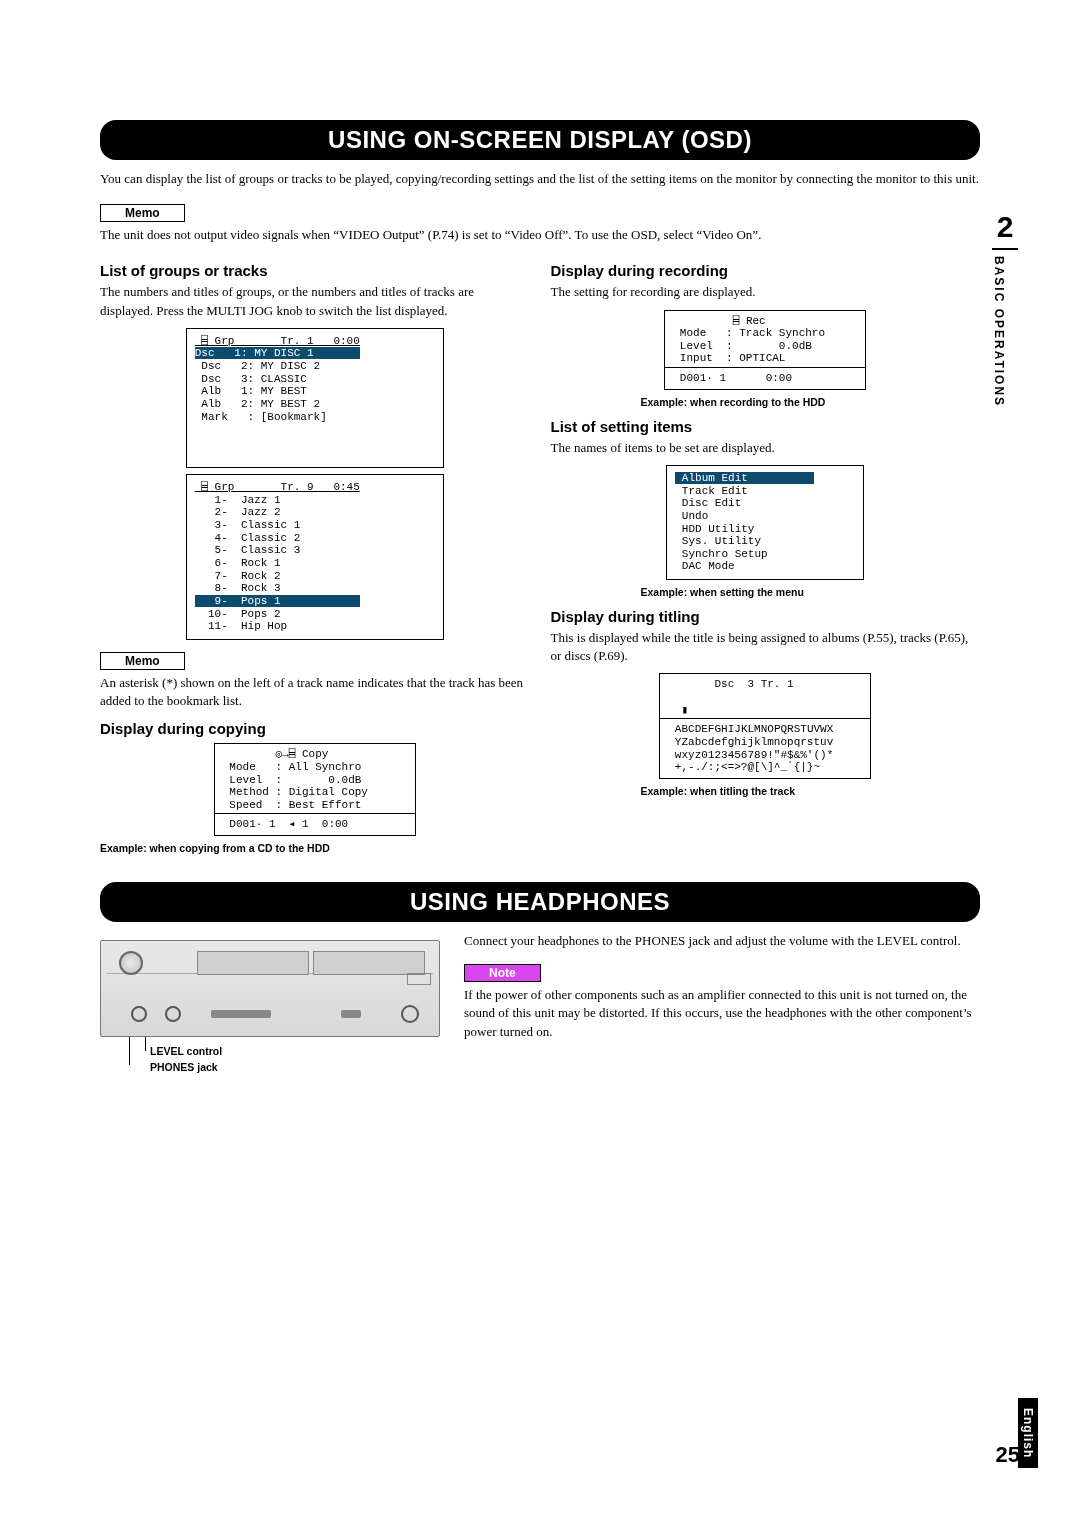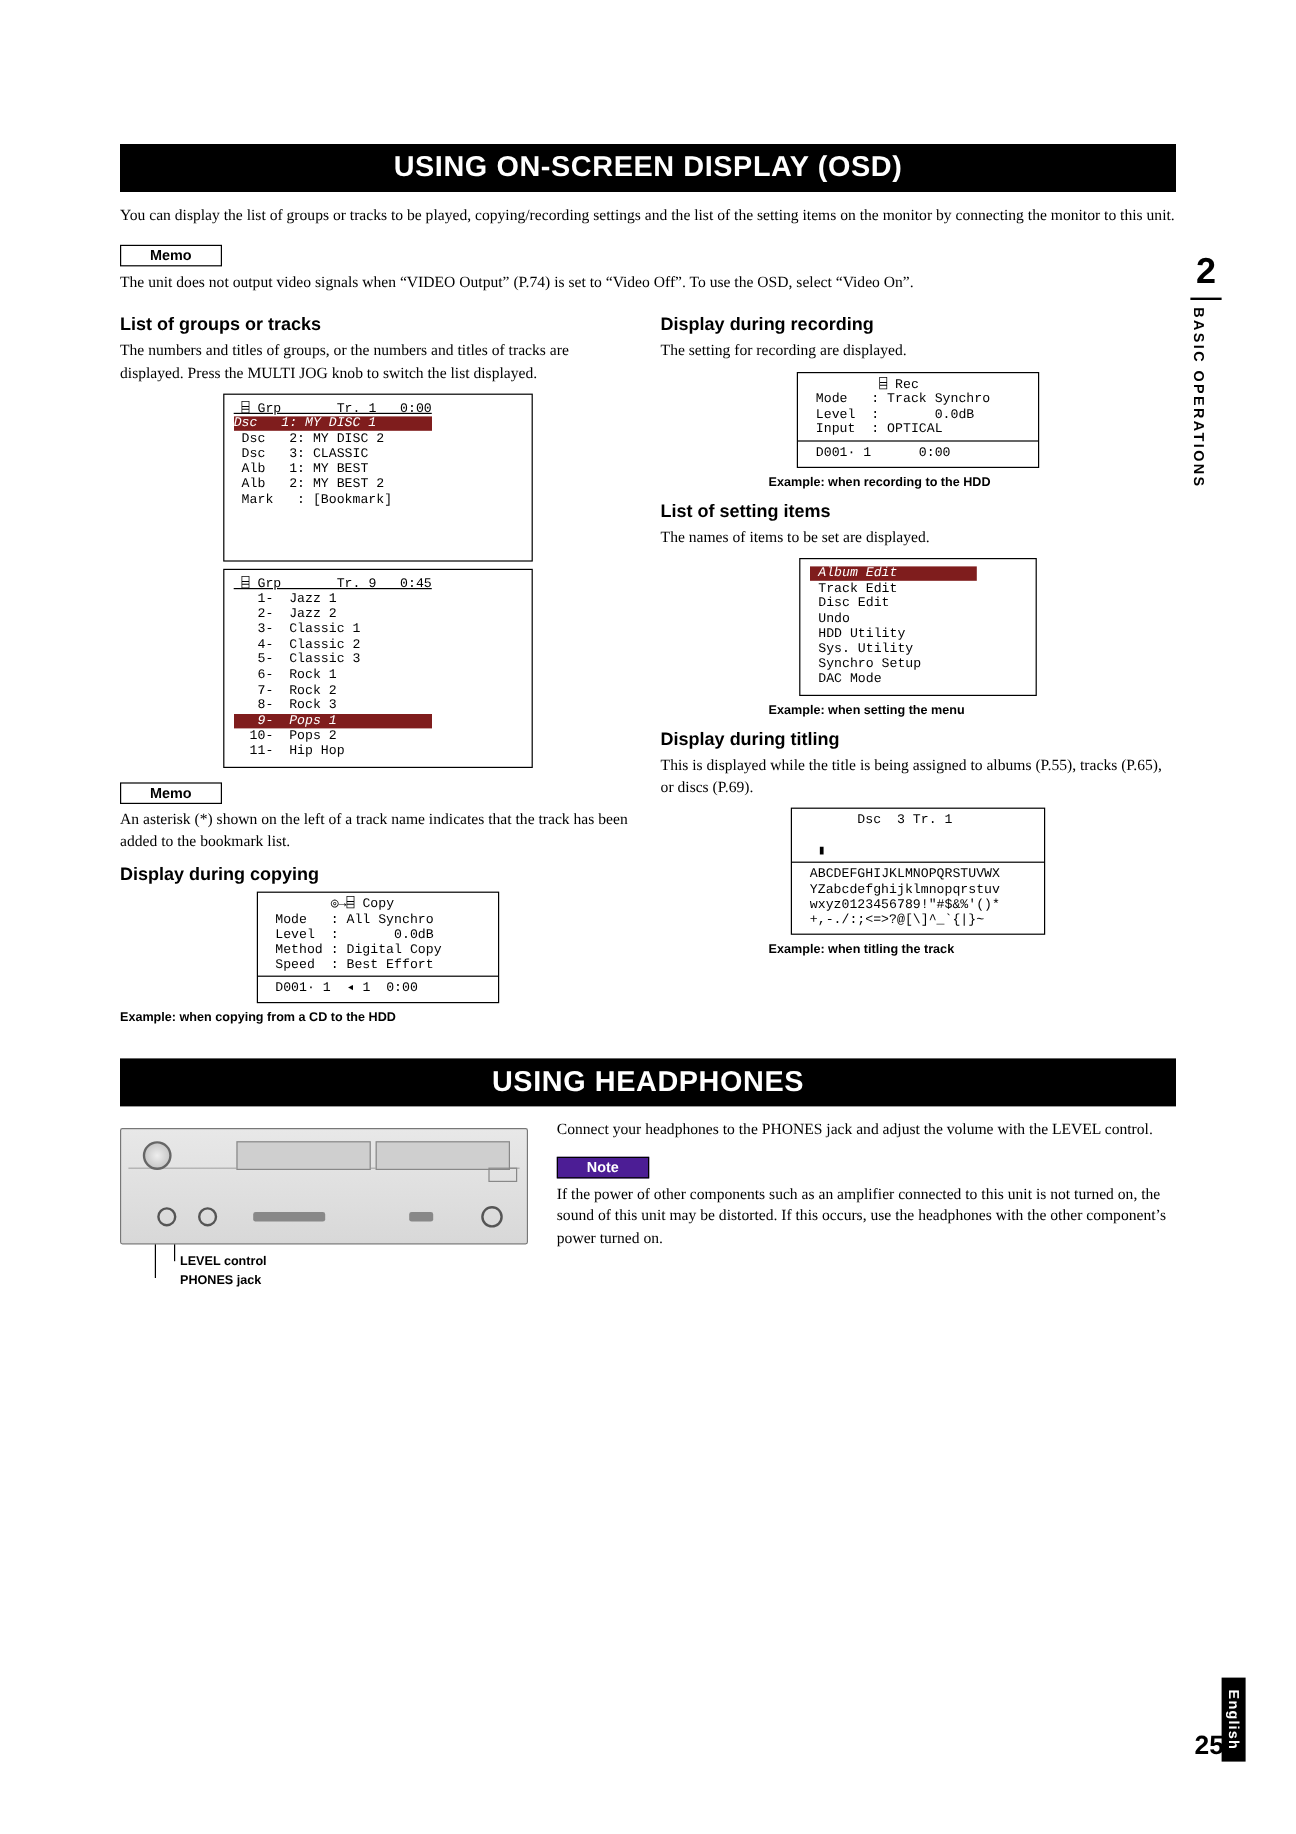--- a/index.html
+++ b/index.html
@@ -21,37 +21,38 @@
   .section-title {
     background: #000;
     color: #fff;
     font-family: Arial, Helvetica, sans-serif;
     font-weight: bold;
     font-size: 24px;
     text-align: center;
     padding: 6px 0;
     letter-spacing: 0.5px;
     margin-bottom: 10px;
+    border-radius: 16px;
   }
   .intro {
     font-size: 13px;
     line-height: 1.4;
     margin: 4px 0 10px 0;
   }
   .memo-label, .note-label {
     display: inline-block;
     border: 1px solid #000;
     font-family: Arial, sans-serif;
     font-size: 12px;
     font-weight: bold;
     padding: 1px 24px;
     margin: 6px 0 4px 0;
   }
   .note-label {
-    background: #4c1d95;
+    background: #d946ef;
     color: #fff;
     border: 1px solid #000;
   }
   .body-text {
     font-size: 13px;
     line-height: 1.4;
     margin: 0 0 8px 0;
   }
   .columns {
     display: flex;
@@ -78,23 +79,22 @@
     font-size: 11px;
     line-height: 1.15;
     border: 1px solid #000;
     padding: 6px 8px;
     white-space: pre;
     background: #fff;
     display: block;
     margin: 6px auto;
   }
   .osd-box .inv {
-    background: #7f1d1d;
+    background: #0c4a6e;
     color: #fff;
-    font-style: italic;
   }
   .osd-box .under {
     text-decoration: underline;
   }
   .osd-split {
     border: 1px solid #000;
     font-family: "Courier New", monospace;
     font-size: 11px;
     line-height: 1.15;
     margin: 6px auto;

